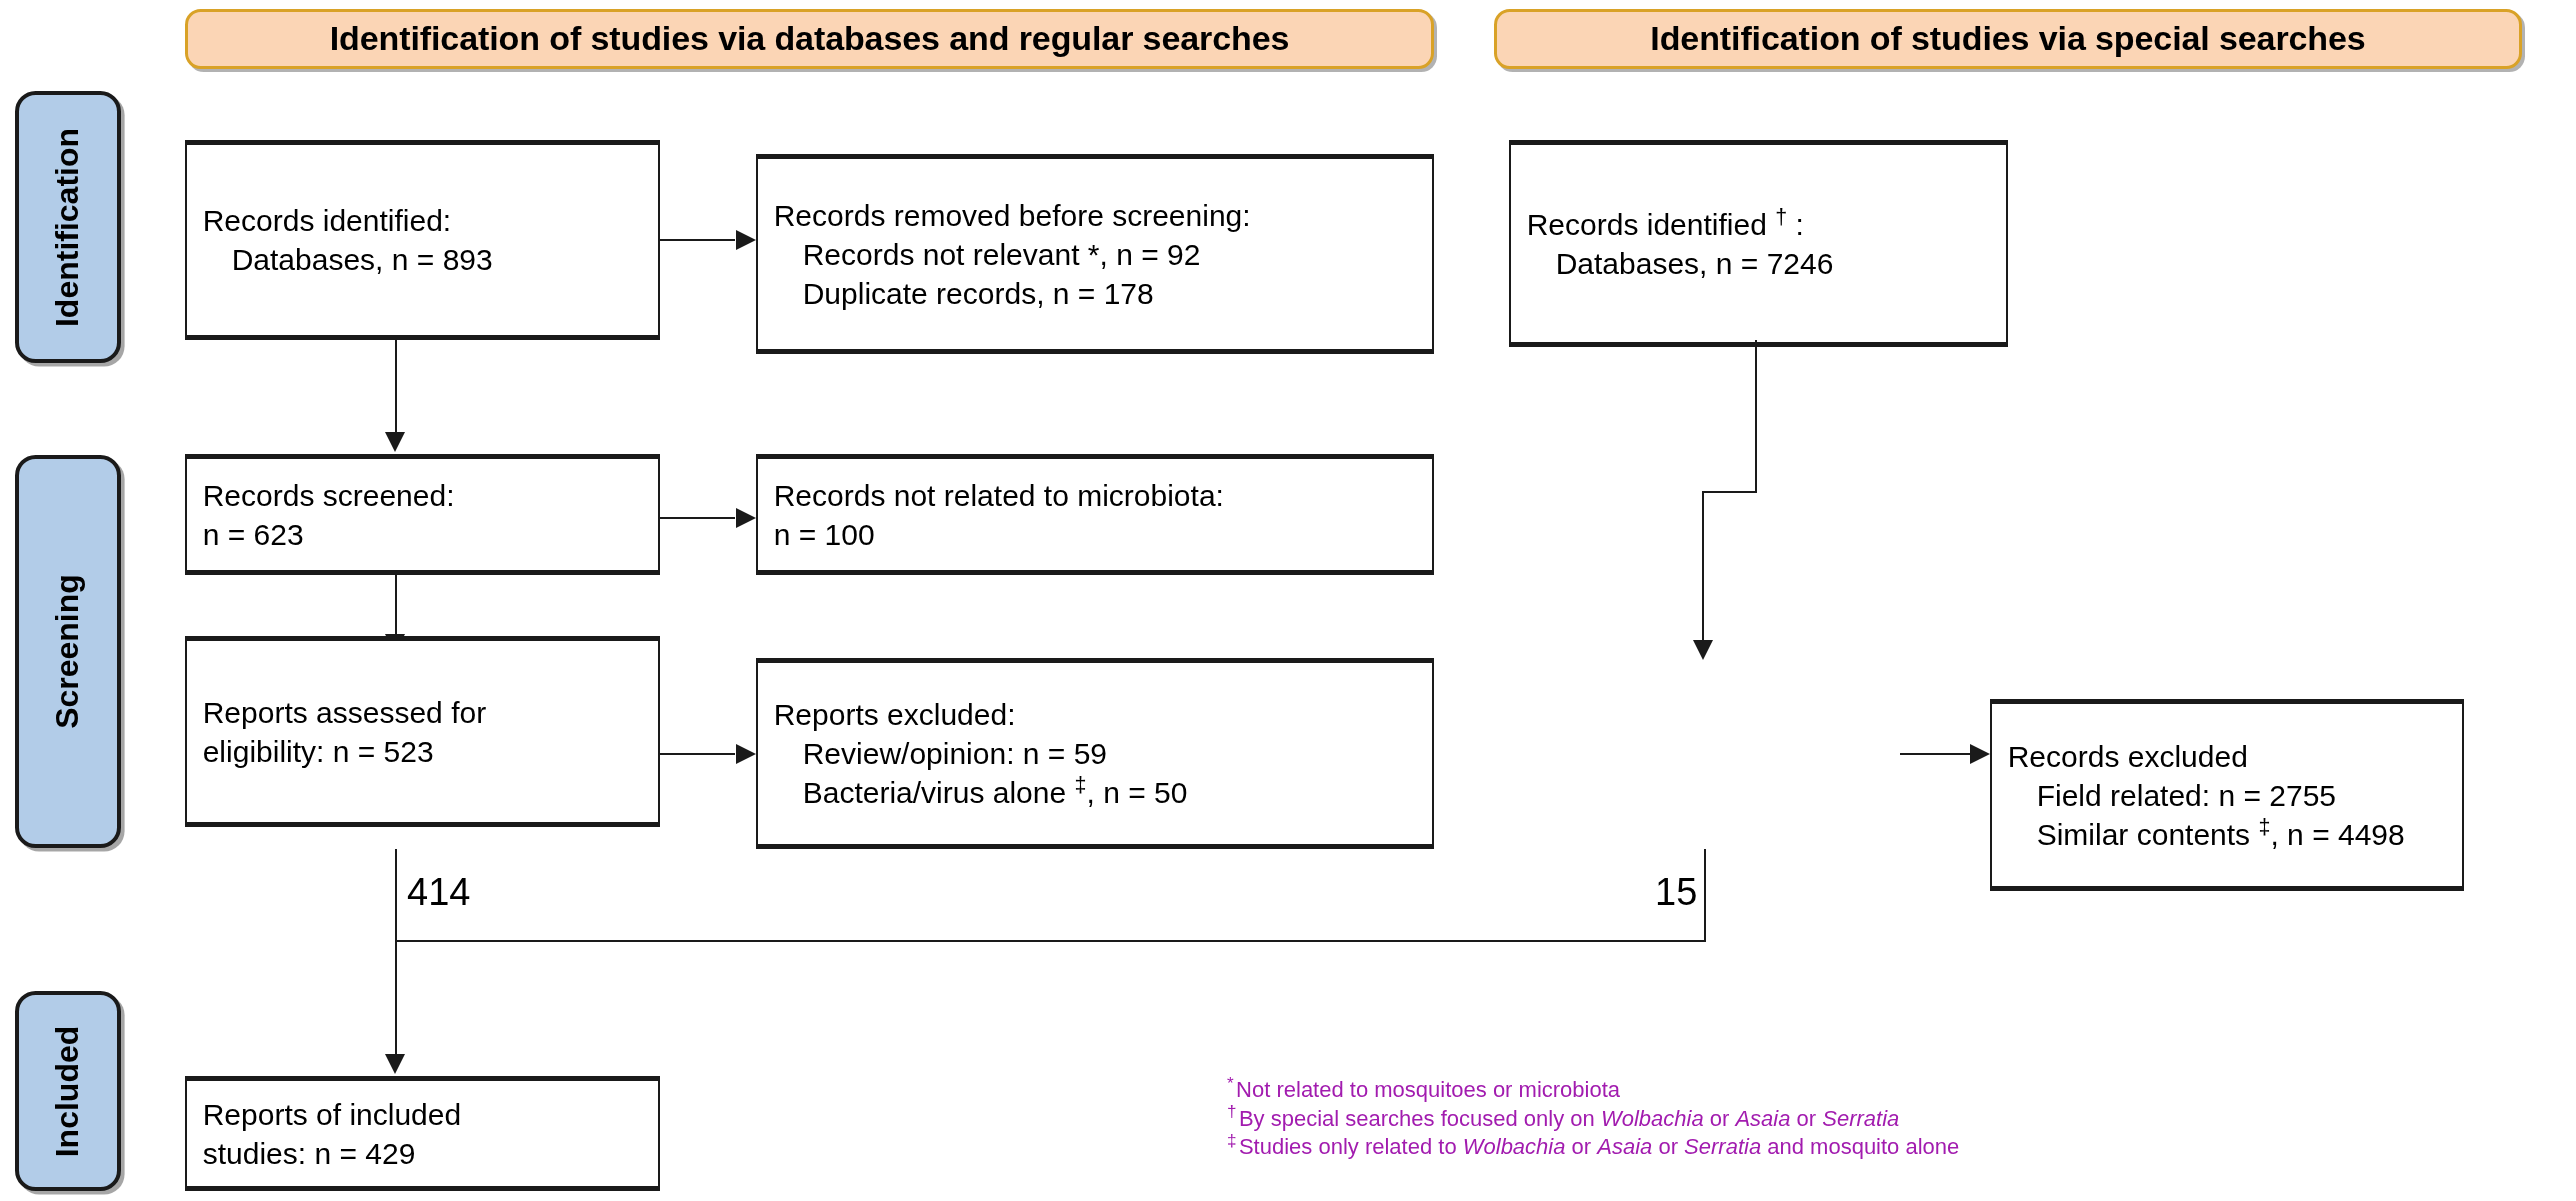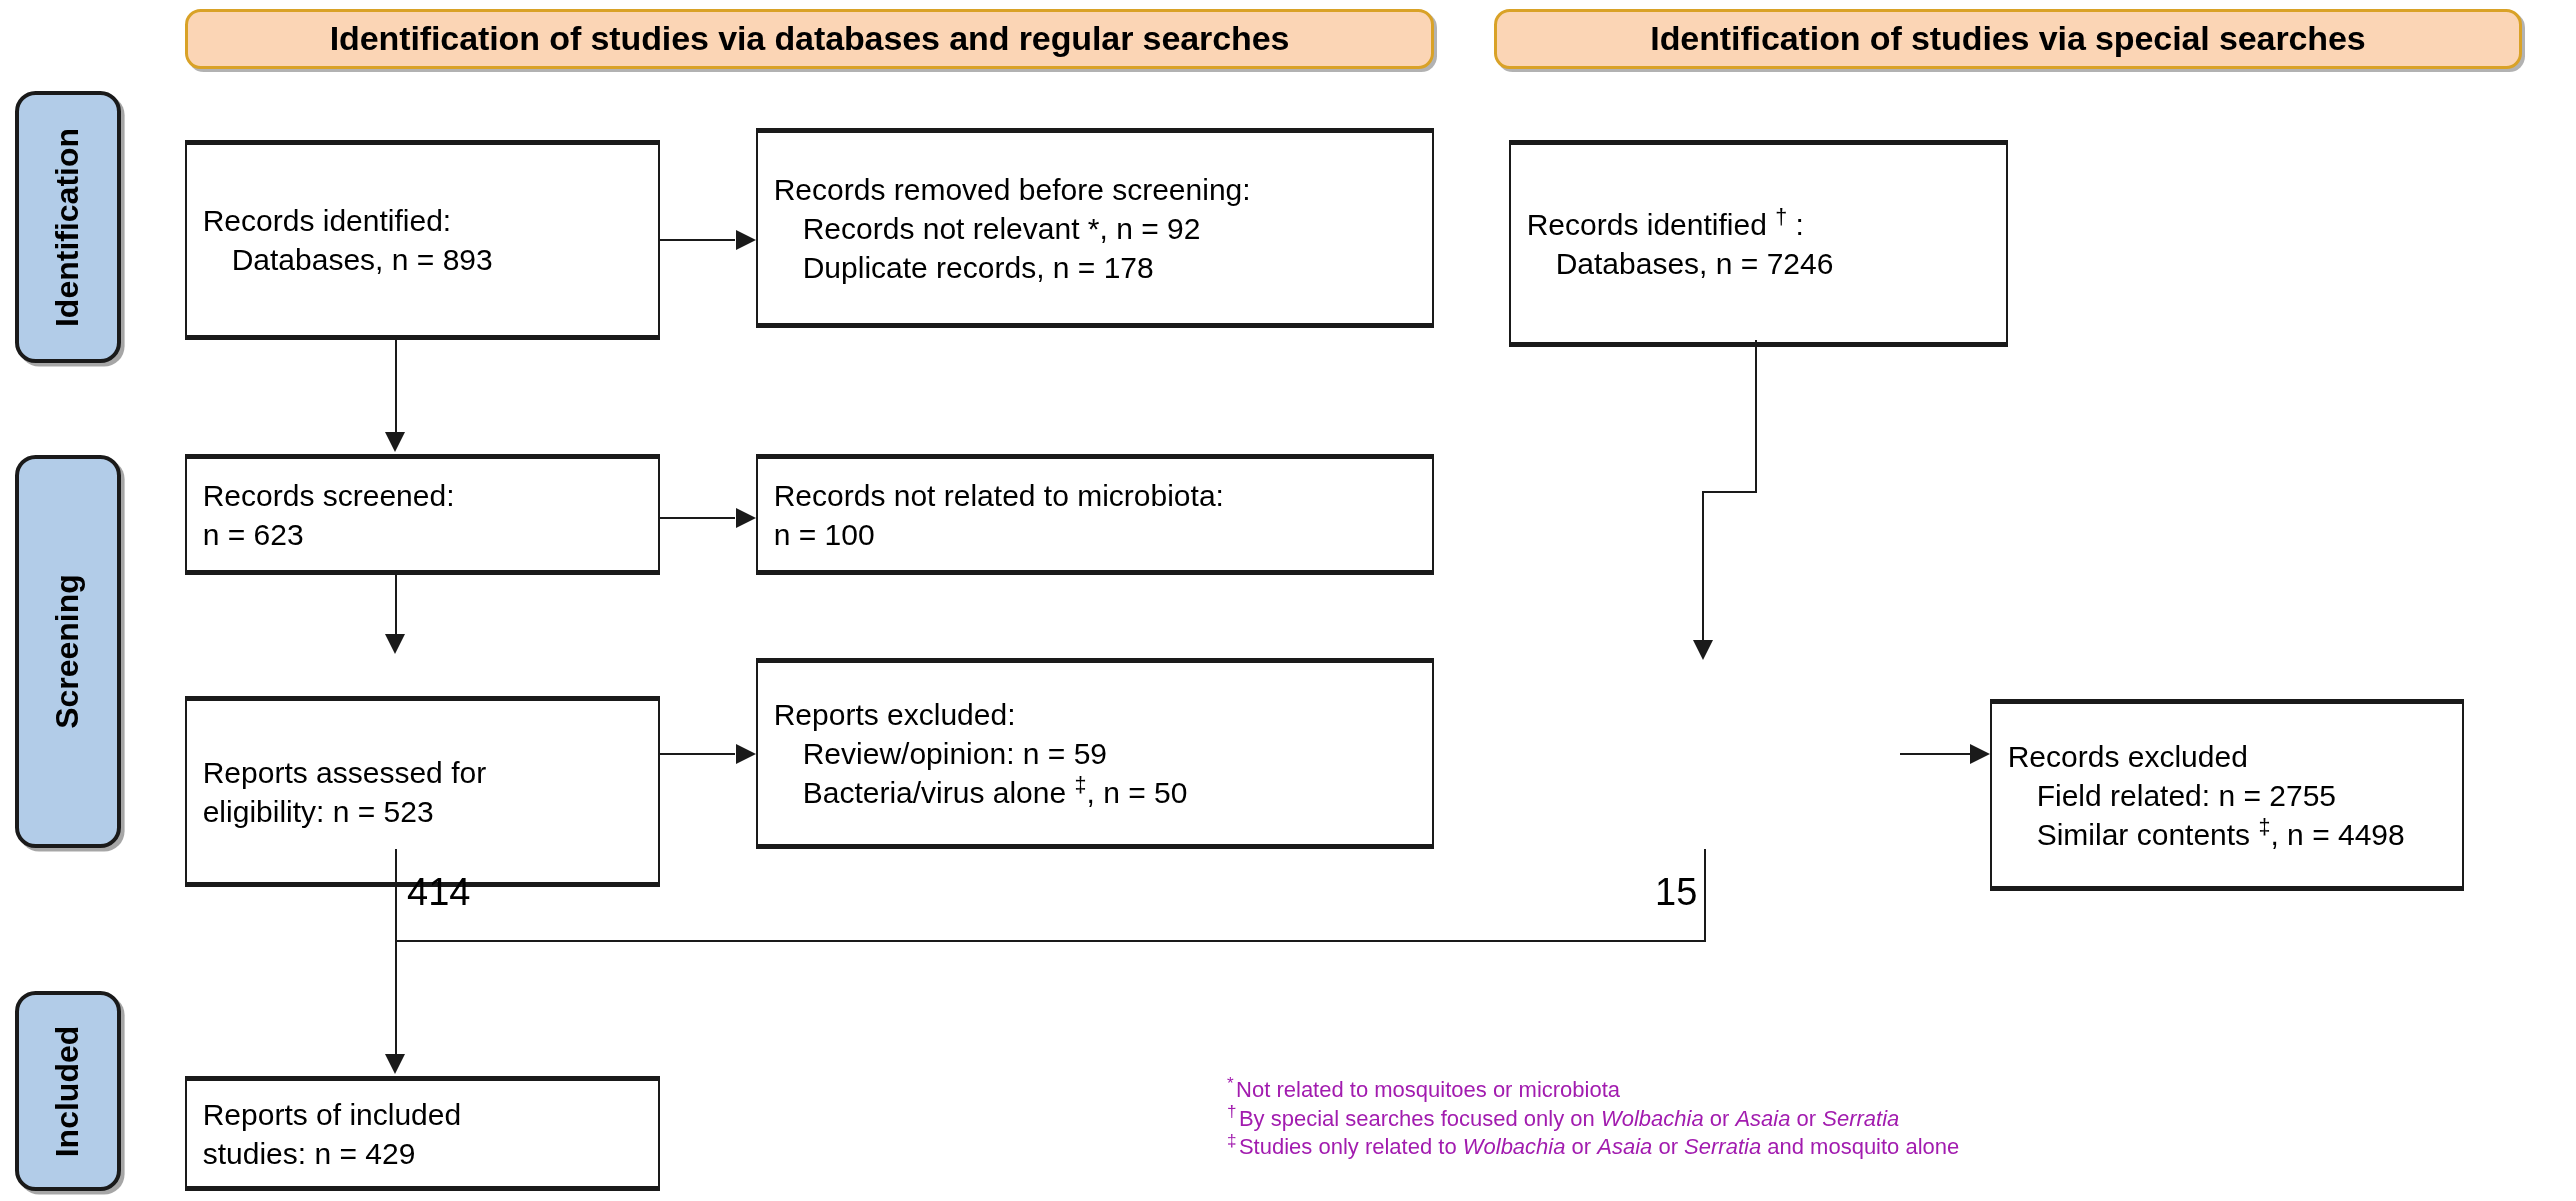--- a/index.html
+++ b/index.html
@@ -153,21 +153,21 @@
 
   <div class="pill" style="left:14.5px; top:991px; width:106px; height:200px;">
     <span class="pill-text">Included</span>
   </div>
 
   <div class="box" style="left:185px; top:140px; width:475px; height:200px;">
     <div class="box-line">Records identified:</div>
     <div class="box-line indent">Databases, n = 893</div>
   </div>
 
-  <div class="box" style="left:756px; top:128px; width:678px; height:200px;">
+  <div class="box" style="left:756px; top:154px; width:678px; height:200px;">
     <div class="box-line">Records removed before screening:</div>
     <div class="box-line indent">Records not relevant *, n = 92</div>
     <div class="box-line indent">Duplicate records, n = 178</div>
   </div>
 
   <div class="box" style="left:1509px; top:140px; width:499px; height:207px;">
     <div class="box-line"><span>Records identified </span><span class="sup">†</span><span> :</span></div>
     <div class="box-line indent">Databases, n = 7246</div>
   </div>
 
@@ -191,21 +191,21 @@
     <div class="box-line">Records not related to microbiota:</div>
     <div class="box-line center">n = 100</div>
   </div>
 
   <div class="hline" style="left:659px; top:517px; width:76px;"></div>
   <div class="arrow-right" style="left:736px; top:508px;"></div>
 
   <div class="vline" style="left:395px; top:575px; height:60px;"></div>
   <div class="arrow-down" style="left:385px; top:634px;"></div>
 
-  <div class="box" style="left:185px; top:696px; width:475px; height:191px;">
+  <div class="box" style="left:185px; top:636px; width:475px; height:191px;">
     <div class="box-line">Reports assessed for</div>
     <div class="box-line">eligibility: n = 523</div>
   </div>
 
   <div class="box" style="left:756px; top:658px; width:678px; height:191px;">
     <div class="box-line">Reports excluded:</div>
     <div class="box-line indent">Review/opinion: n = 59</div>
     <div class="box-line indent"><span>Bacteria/virus alone </span><span class="sup">‡</span><span>, n = 50</span></div>
   </div>
 

